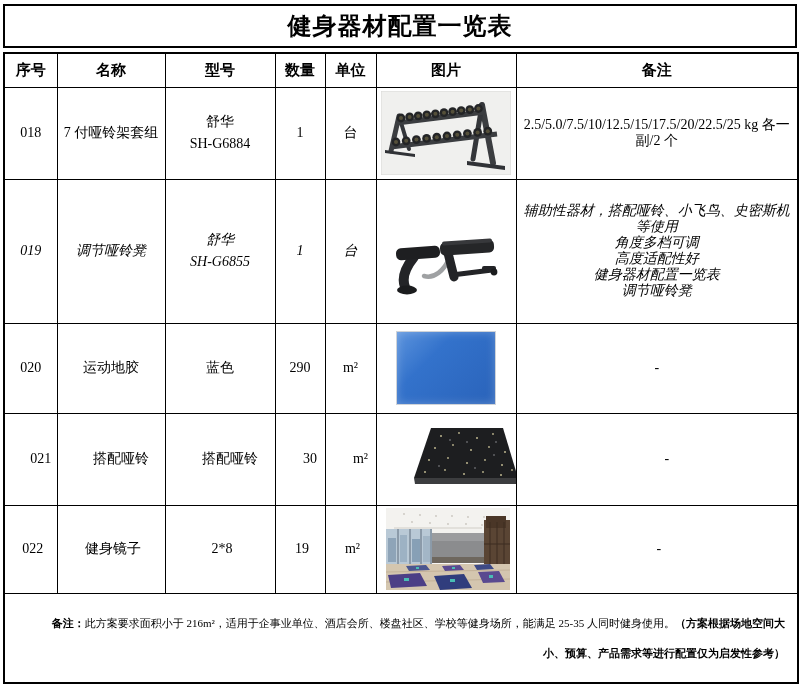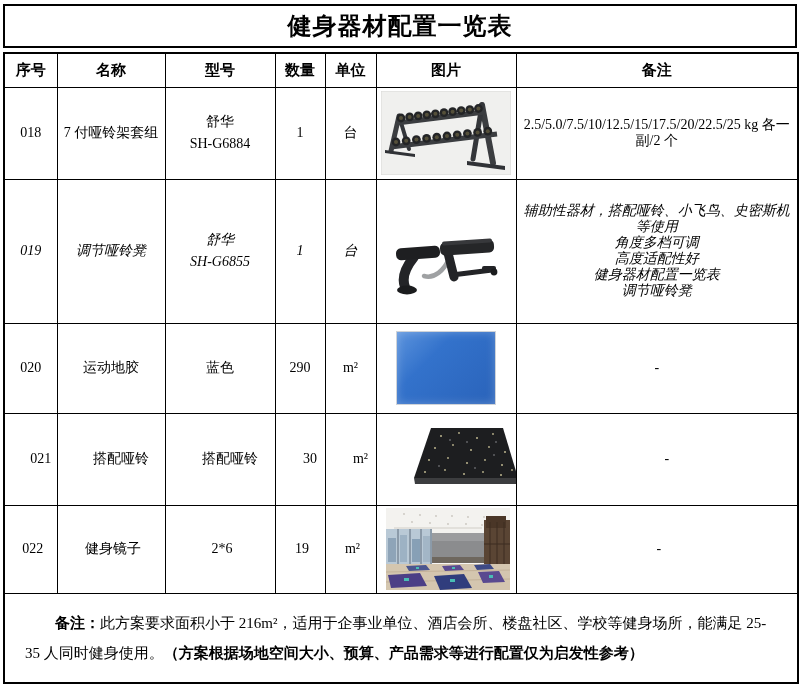--- a/index.html
+++ b/index.html
@@ -45,22 +45,22 @@
   .photo { display: inline-block; vertical-align: middle; line-height: 0; }
 
   .blue-floor {
     width: 100px; height: 74px;
     background: linear-gradient(135deg, #5b93dd 0%, #3372cb 35%, #2a63ba 100%);
     border: 1px solid #cfd3d8;
     box-shadow: inset 0 0 10px rgba(255,255,255,0.25);
   }
 
   tr.footer-row td {
-    height: 90px; text-align: left; vertical-align: middle;
-    padding: 6px 20px; font-size: 15px; line-height: 30px;
+    height: 90px; text-align: right; vertical-align: middle;
+    padding: 6px 12px; font-size: 11px; line-height: 30px;
   }
   .footer-para { text-indent: 2em; }
   .bold { font-weight: bold; }
 </style>
 </head>
 <body>
 
 <div class="page">
 
   <div class="title-box">健身器材配置一览表</div>
@@ -248,21 +248,21 @@
           </svg>
         </span>
       </td>
       <td>-</td>
     </tr>
 
     <tr class="r022">
       <td>022</td>
       <td class="name-cell">健身镜子</td>
       <td>
-        <div class="model-line">2*6</div>
+        <div class="model-line">2*8</div>
       </td>
       <td>19</td>
       <td>m²</td>
       <td class="pic-cell">
         <span class="photo">
           <svg width="124" height="82" viewBox="0 0 124 82">
             <rect x="0" y="0" width="124" height="82" fill="#f6f5f3" stroke="#ddd"></rect>
 
             <rect x="0" y="0" width="124" height="25" fill="#f3f2ef"></rect>
             <g fill="#c9c5be">

